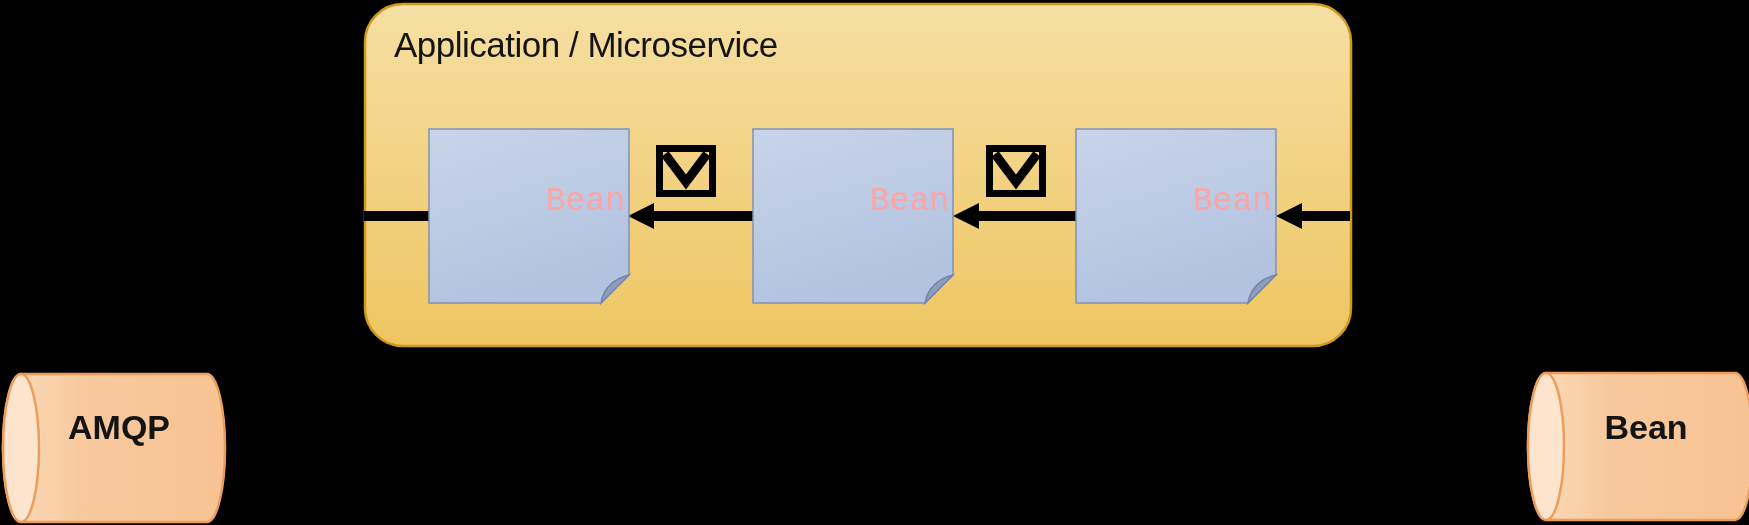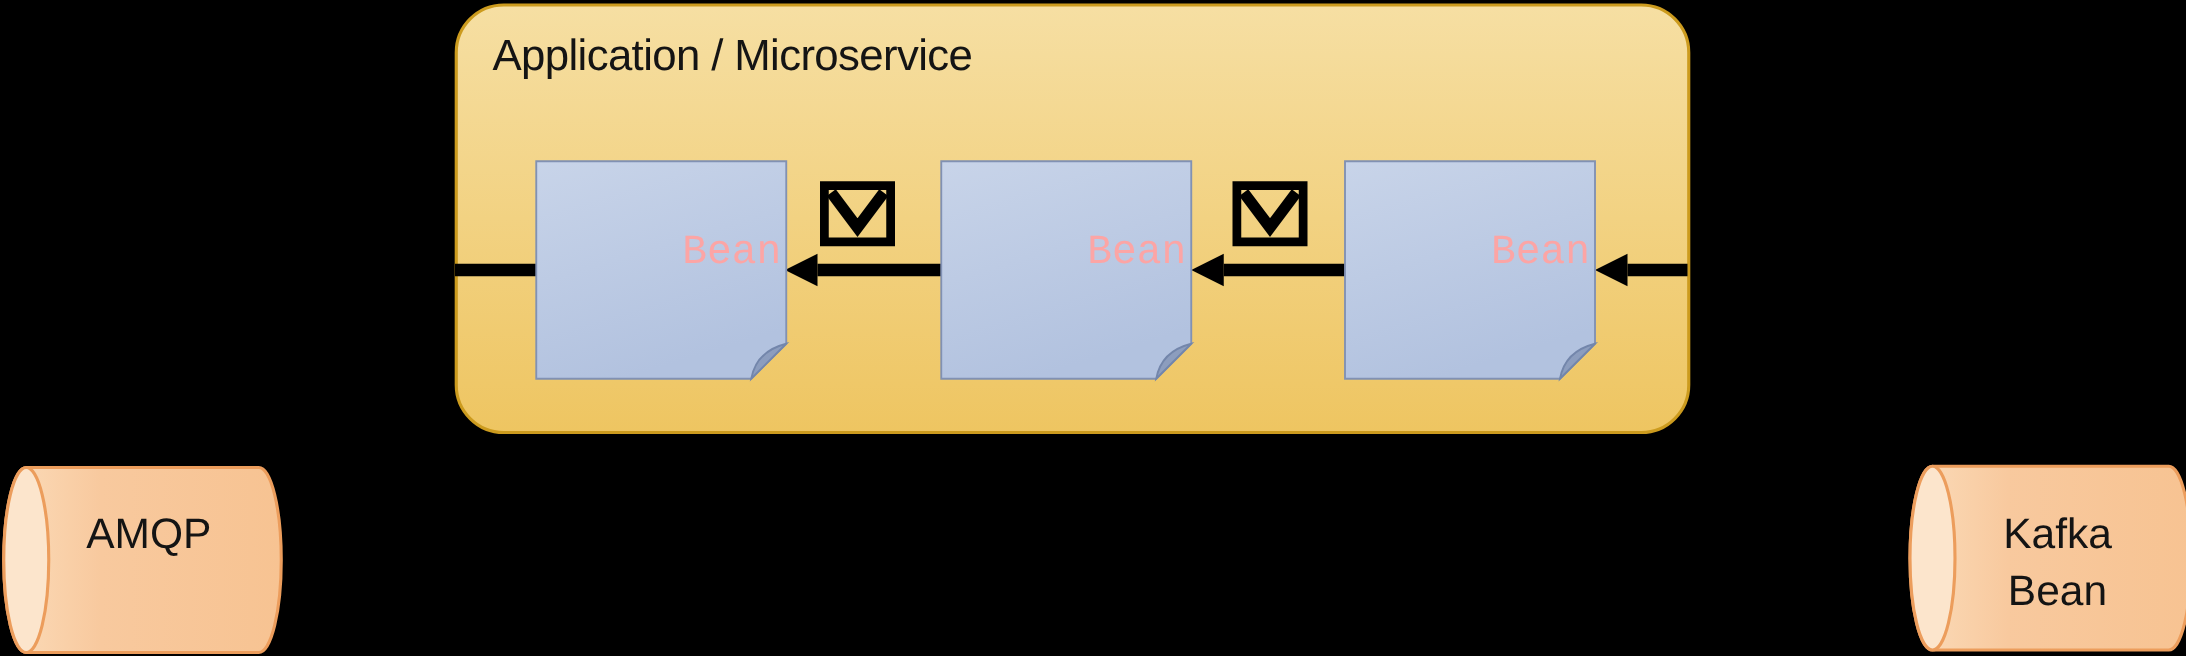--- a/index.html
+++ b/index.html
@@ -46,21 +46,21 @@
   }
   .bean-label.b1 { left: 429px; }
   .bean-label.b2 { left: 753px; }
   .bean-label.b3 { left: 1076px; }
   .cyl-label {
     top: 404px;
     width: 196px;
     text-align: center;
     font-size: 34px;
     line-height: 46px;
-    font-weight: 400;
+    font-weight: 700;
   }
   .cyl-label.amqp { left: 21px; }
   .cyl-label.kafka { left: 1548px; }
 </style>
 </head>
 <body>
 
 <div class="stage">
 
   <svg class="layer" width="1749" height="525" viewBox="0 0 1749 525">
@@ -137,17 +137,16 @@
 
   <div class="label bean-label b1">Bean</div>
   <div class="label bean-label b2">Bean</div>
   <div class="label bean-label b3">Bean</div>
 
   <div class="label cyl-label amqp">
     <div>AMQP</div>
   </div>
 
   <div class="label cyl-label kafka">
-    <div>Kafka</div>
     <div>Bean</div>
   </div>
 
 </div>
 
 </body></html>

